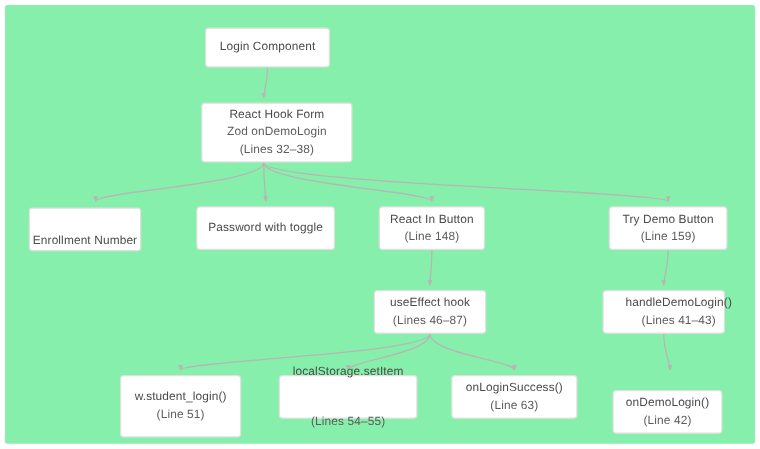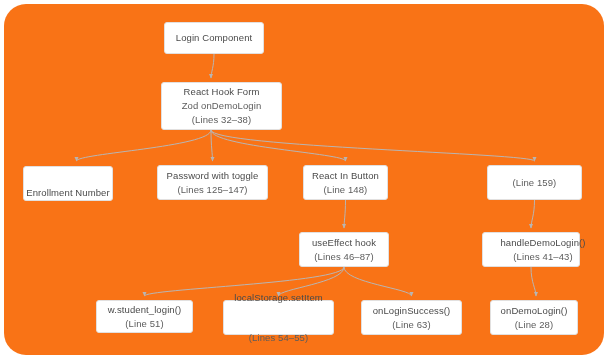--- a/index.html
+++ b/index.html
@@ -12,22 +12,22 @@
     height: 359px;
     overflow: hidden;
     font-family: "Liberation Sans", sans-serif;
   }
   #canvas {
     position: absolute;
     left: 4px;
     top: 4px;
     width: 600px;
     height: 351px;
-    background: #f97316;
-    border-radius: 22px;
+    background: #86efac;
+    border-radius: 2px;
     overflow: hidden;
   }
   #edge-layer {
     position: absolute;
     left: 0;
     top: 0;
     width: 600px;
     height: 351px;
     pointer-events: none;
   }
@@ -81,47 +81,47 @@
       <div class="node" style="left: 157px; top: 78px; width: 121px; height: 48px;">
         <div>React Hook Form</div>
         <div class="line2">Zod onDemoLogin</div>
         <div class="line2">(Lines 32–38)</div>
       </div>
       <div class="node" style="left: 19px; top: 162px; width: 90px; height: 35px; justify-content: flex-end;">
         <div>Enrollment Number</div>
       </div>
       <div class="node" style="left: 153px; top: 161px; width: 111px; height: 35px; align-items: center;">
         <div>Password with toggle</div>
-        <div class="line2">(Lines 125–147)</div>
       </div>
       <div class="node" style="left: 299px; top: 161px; width: 85px; height: 35px;">
         <div>React In Button</div>
         <div class="line2">(Line 148)</div>
       </div>
       <div class="node" style="left: 483px; top: 161px; width: 95px; height: 35px;">
+        <div>Try Demo Button</div>
         <div class="line2">(Line 159)</div>
       </div>
       <div class="node" style="left: 295px; top: 228px; width: 90px; height: 35px;">
         <div>useEffect hook</div>
         <div class="line2">(Lines 46–87)</div>
       </div>
       <div class="node" style="left: 478px; top: 228px; width: 98px; height: 35px; padding-left: 24px;">
         <div>handleDemoLogin()</div>
         <div class="line2">(Lines 41–43)</div>
       </div>
-      <div class="node" style="left: 92px; top: 296px; width: 97px; height: 33px;">
+      <div class="node" style="left: 92px; top: 296px; width: 97px; height: 50px;">
         <div>w.student_login()</div>
         <div class="line2">(Line 51)</div>
       </div>
       <div class="node" style="left: 219px; top: 296px; width: 111px; height: 35px; gap: 26px;">
         <div>localStorage.setItem</div>
         <div class="line2">(Lines 54–55)</div>
       </div>
       <div class="node" style="left: 357px; top: 296px; width: 101px; height: 35px;">
         <div>onLoginSuccess()</div>
         <div class="line2">(Line 63)</div>
       </div>
-      <div class="node" style="left: 486px; top: 296px; width: 88px; height: 35px;">
+      <div class="node" style="left: 486px; top: 308px; width: 88px; height: 35px;">
         <div>onDemoLogin()</div>
-        <div class="line2">(Line 28)</div>
+        <div class="line2">(Line 42)</div>
       </div>
     </div>
 </div>
 
 </body></html>

